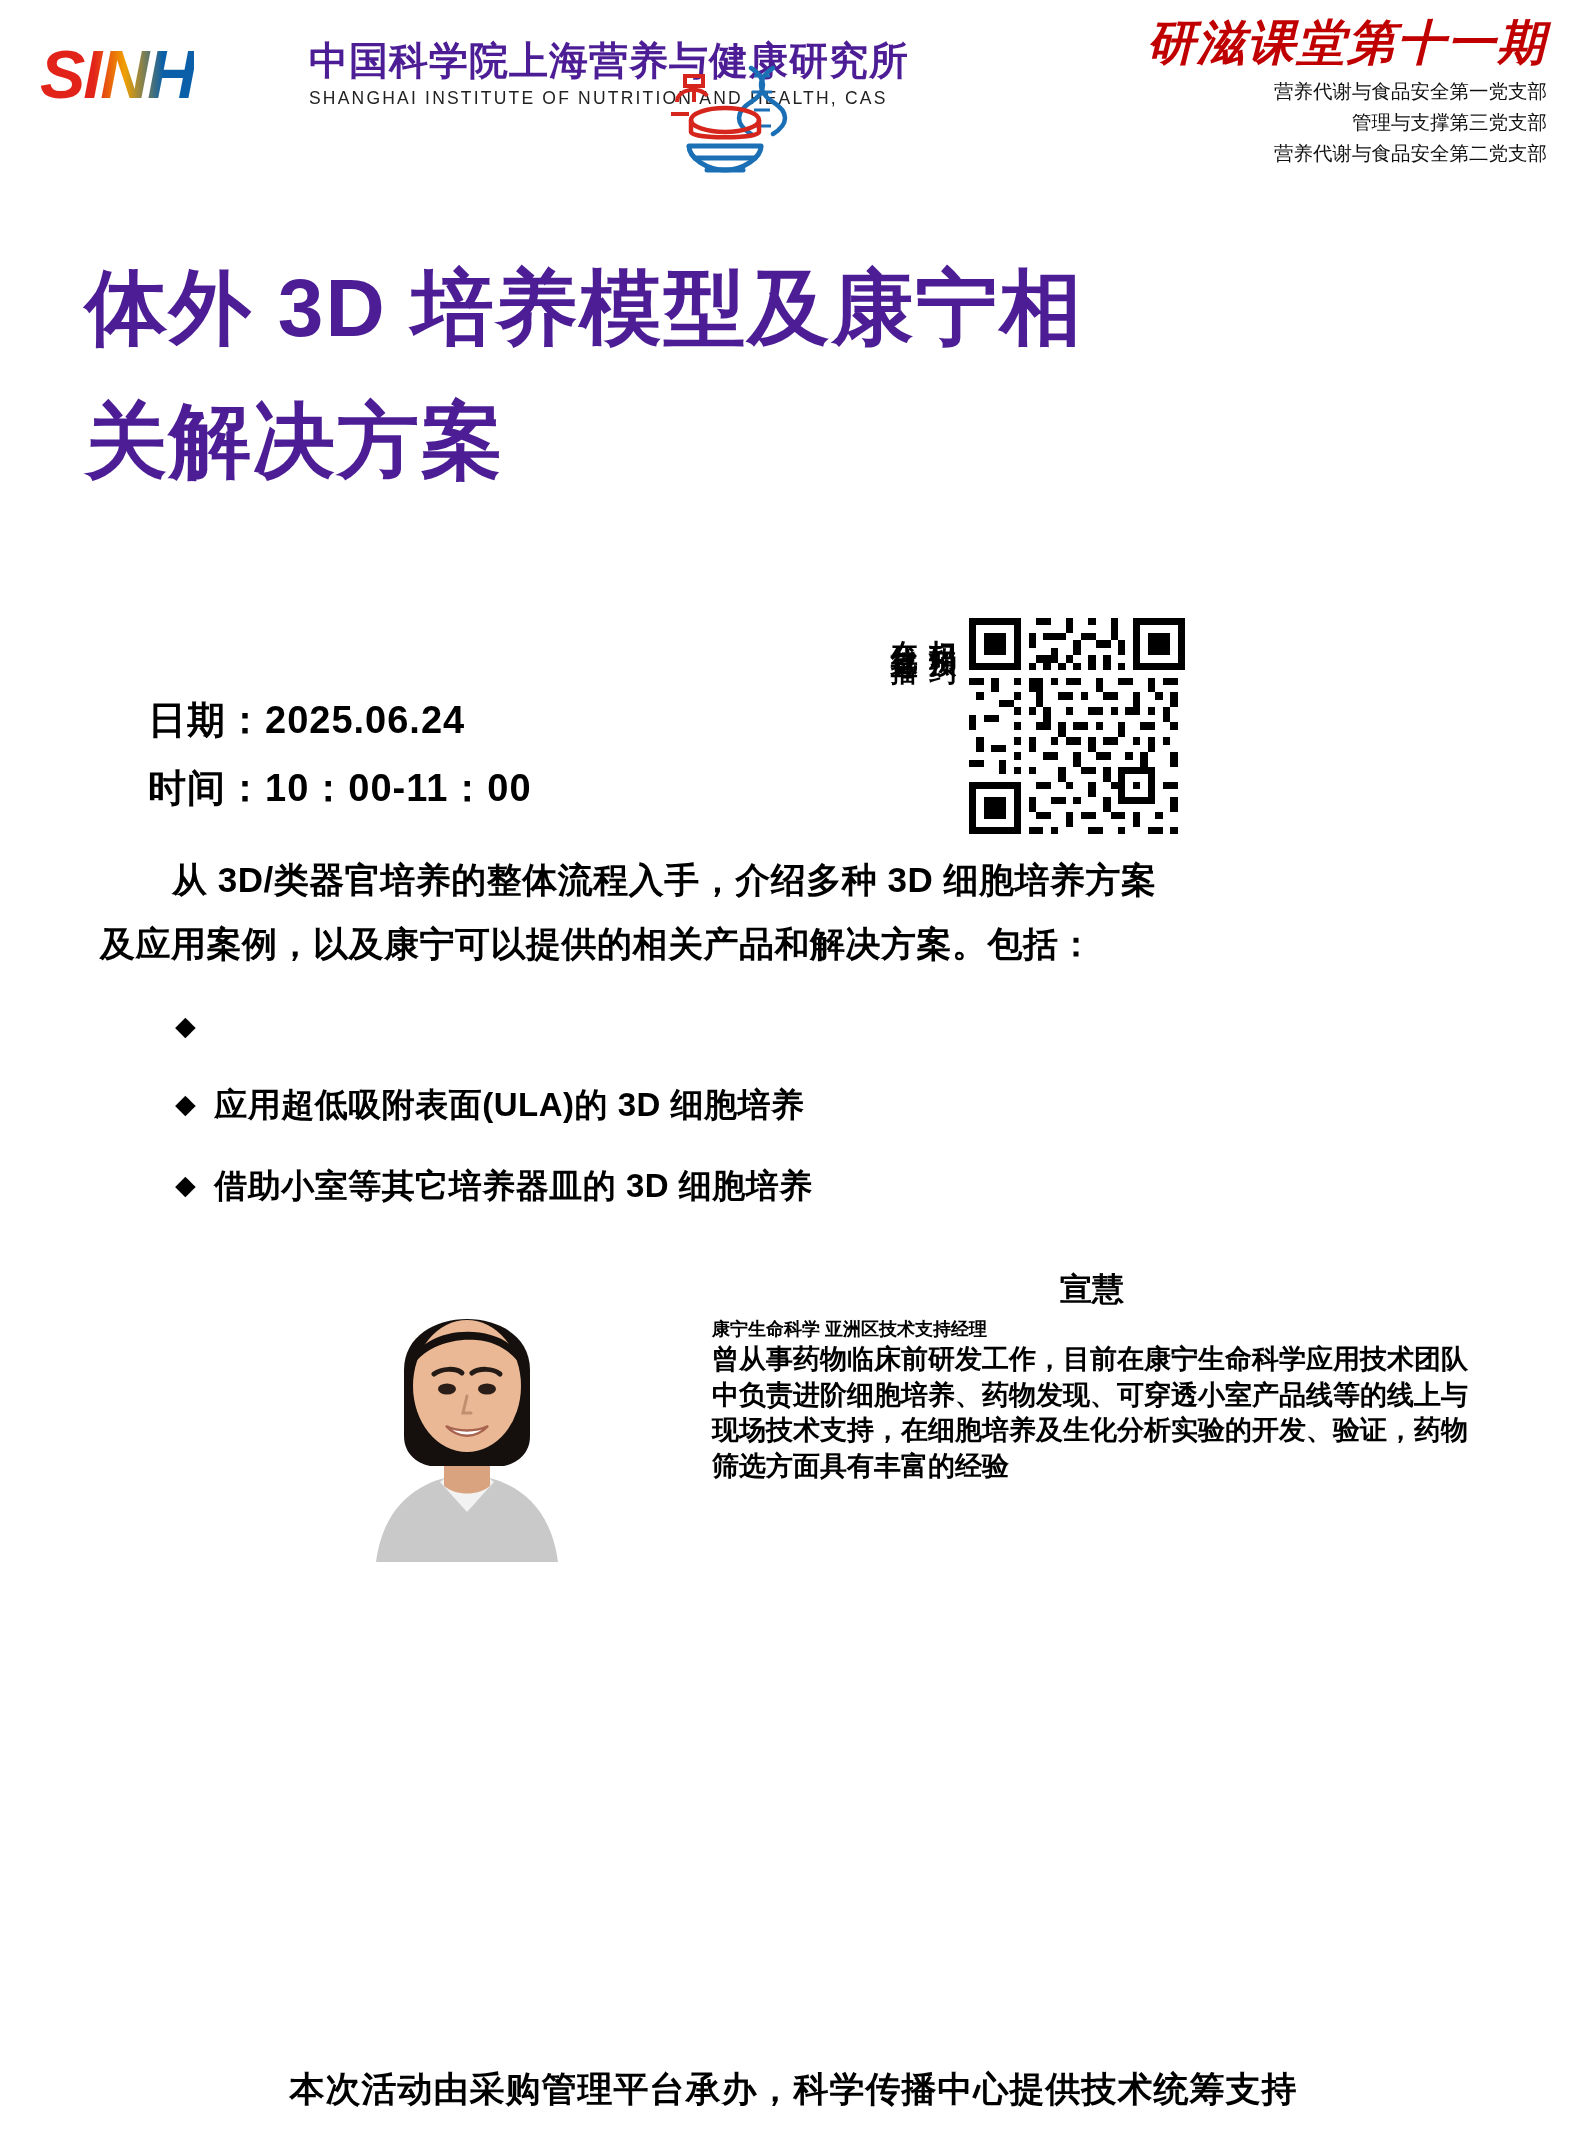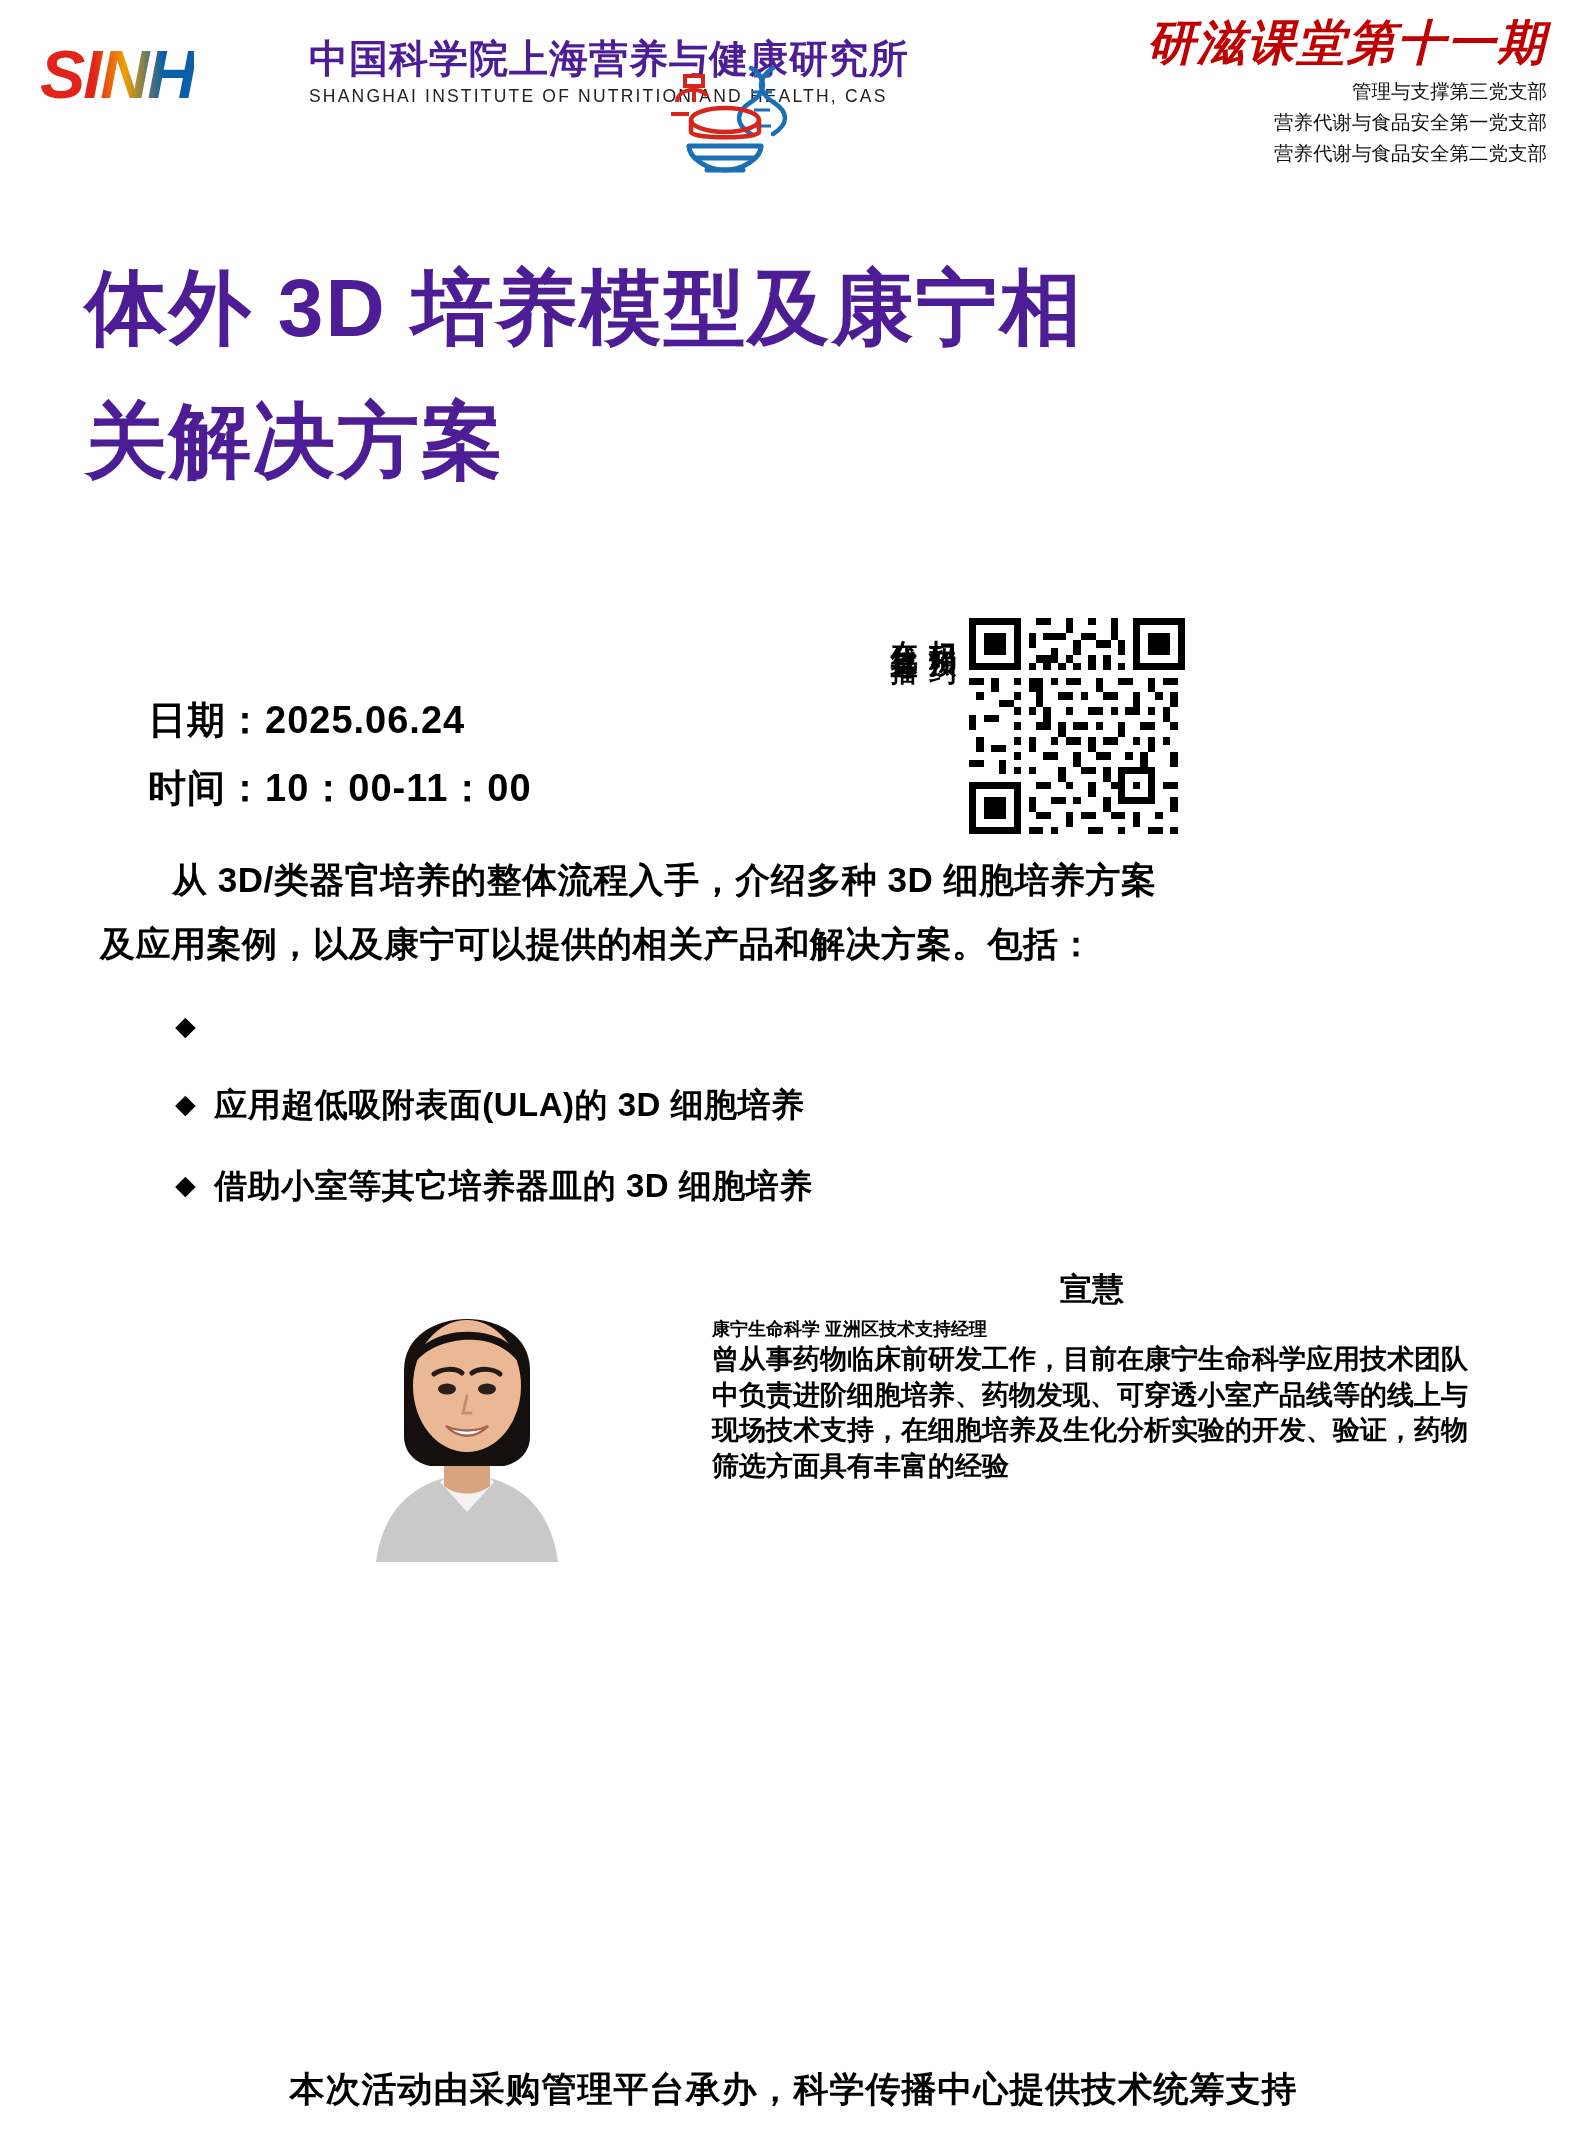--- a/index.html
+++ b/index.html
@@ -18,21 +18,21 @@
 
   
   .header {
     position: relative;
     height: 180px;
     padding: 18px 40px 0 40px;
     box-sizing: border-box;
   }
   .logo-row {
     display: flex;
-    align-items: flex-start;
+    align-items: center;
   }
   .sinh-logo {
     width: 255px;
     height: 72px;
     position: relative;
     margin-top: 20px;
     flex: none;
   }
   .sinh-logo .sinh-text {
     font-family: "Liberation Sans", sans-serif;
@@ -265,22 +265,22 @@
     <path d="M34 84 L106 84" stroke="#1a6fb5" stroke-width="5" stroke-linecap="round"></path>
     <path d="M40 96 L100 96" stroke="#1a6fb5" stroke-width="5" stroke-linecap="round"></path>
     <path d="M52 108 L88 108" stroke="#1a6fb5" stroke-width="5" stroke-linecap="round"></path>
     <path d="M34 84 C34 96, 52 108, 70 108" stroke="#1a6fb5" stroke-width="5" fill="none"></path>
     <path d="M106 84 C106 96, 88 108, 70 108" stroke="#1a6fb5" stroke-width="5" fill="none"></path>
   </svg>
 
   <div class="series-block">
     <div class="series-title">研滋课堂第十一期</div>
     <div class="branch-list">
+      <div>营养代谢与食品安全第一党支部</div>
       <div>管理与支撑第三党支部</div>
-      <div>营养代谢与食品安全第一党支部</div>
       <div>营养代谢与食品安全第二党支部</div>
     </div>
   </div>
 </div>
 
 <div class="main-title">
   <div>体外 3D 培养模型及康宁相</div>
   <div>关解决方案</div>
 </div>
 

